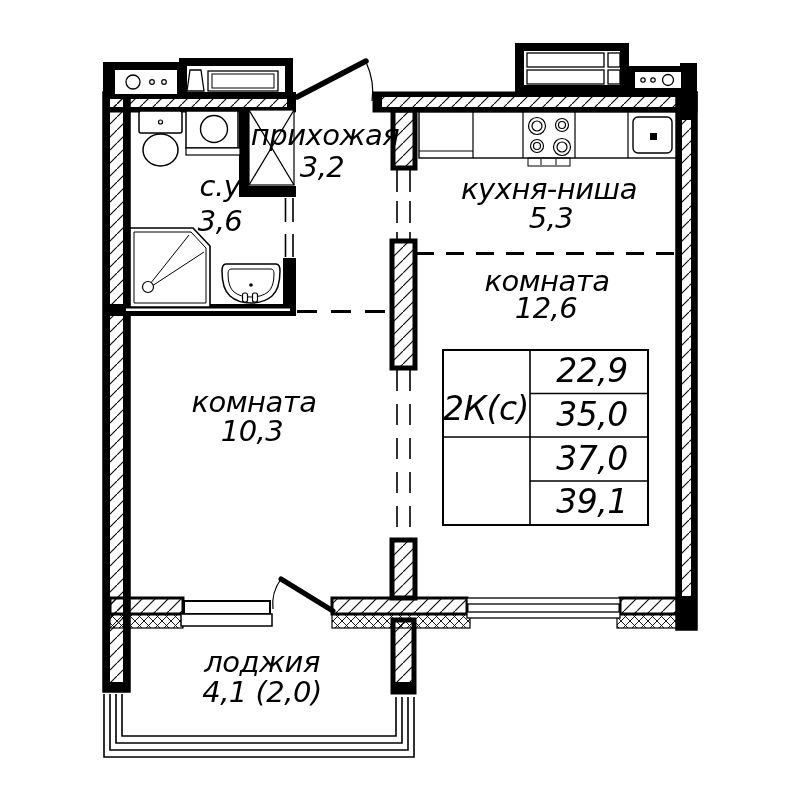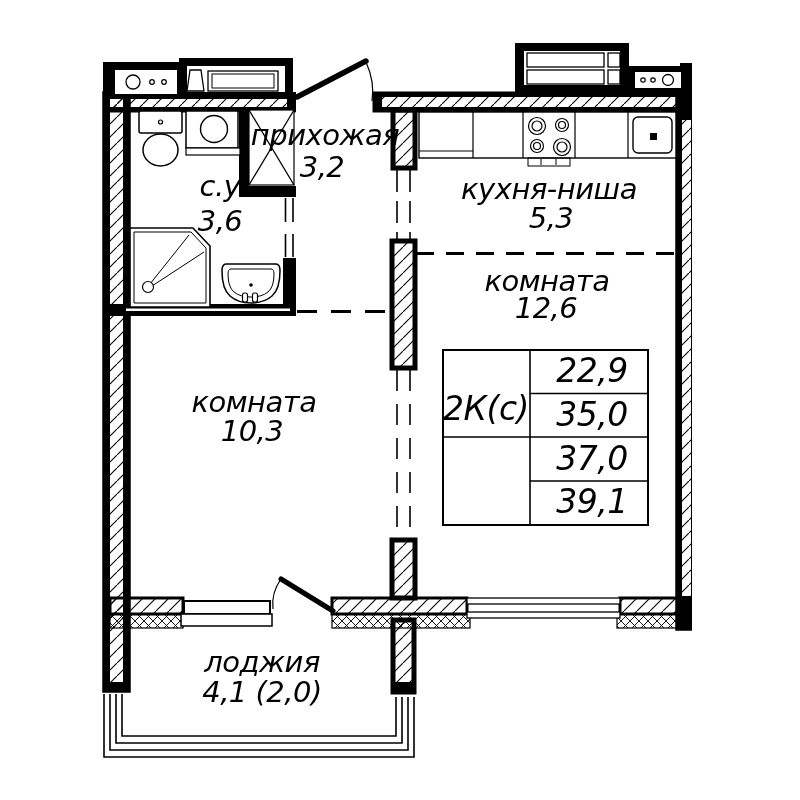--- a/index.html
+++ b/index.html
@@ -1,16 +1,16 @@
 <!DOCTYPE html>
 <html><head>
 <meta charset="utf-8">
 <style>
   html,body{margin:0;padding:0;background:#fff;}
-  .canvas{position:relative;width:692px;height:800px;background:#ffffff;overflow:hidden;}
+  .canvas{position:relative;width:800px;height:800px;background:#ffffff;overflow:hidden;}
   svg{display:block;}
   .lbl{font-family:"DejaVu Sans",sans-serif;font-style:italic;font-size:29px;fill:#000;text-anchor:middle;letter-spacing:-0.5px;}
   .num{font-family:"DejaVu Sans",sans-serif;font-style:italic;font-size:33px;fill:#000;text-anchor:middle;letter-spacing:-0.5px;}
 </style>
 </head>
 <body>
 
 <div class="canvas">
 <svg width="800" height="800" viewBox="0 0 800 800" xmlns="http://www.w3.org/2000/svg">
   <defs>

